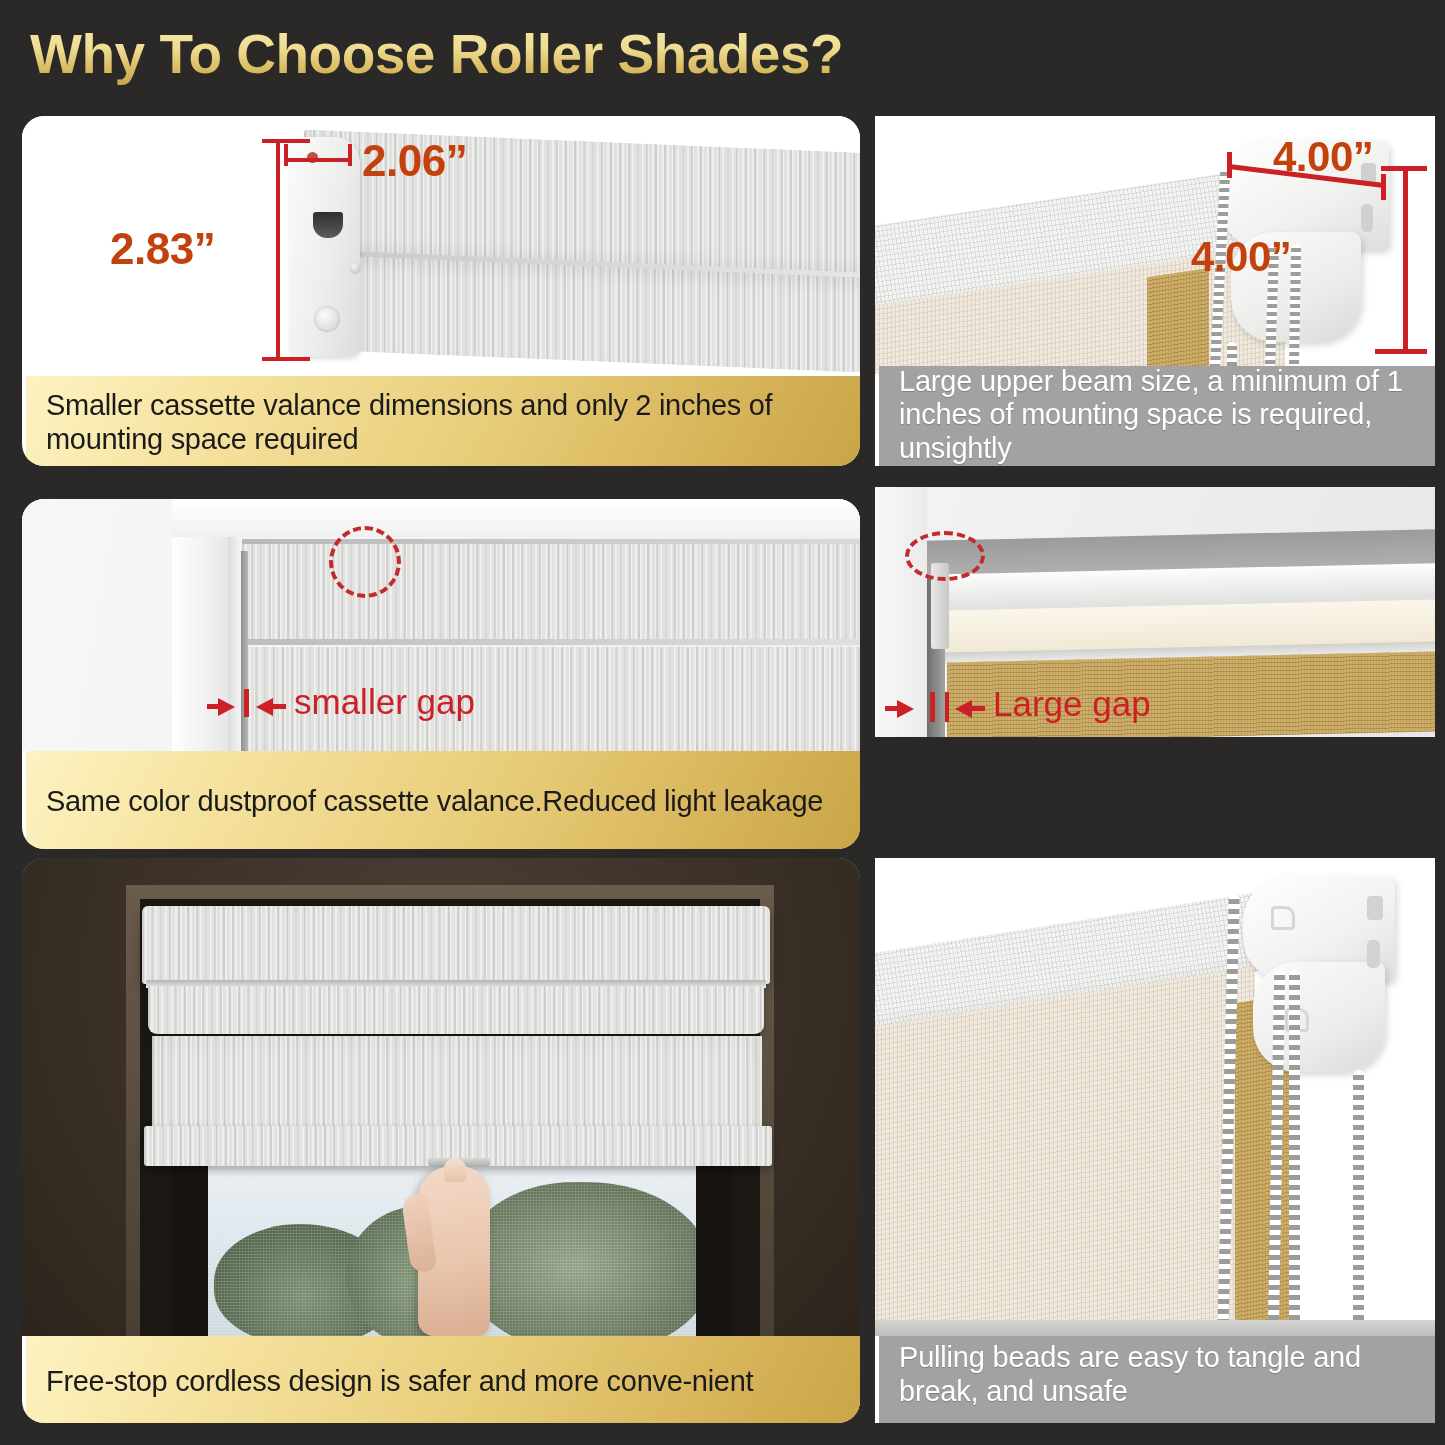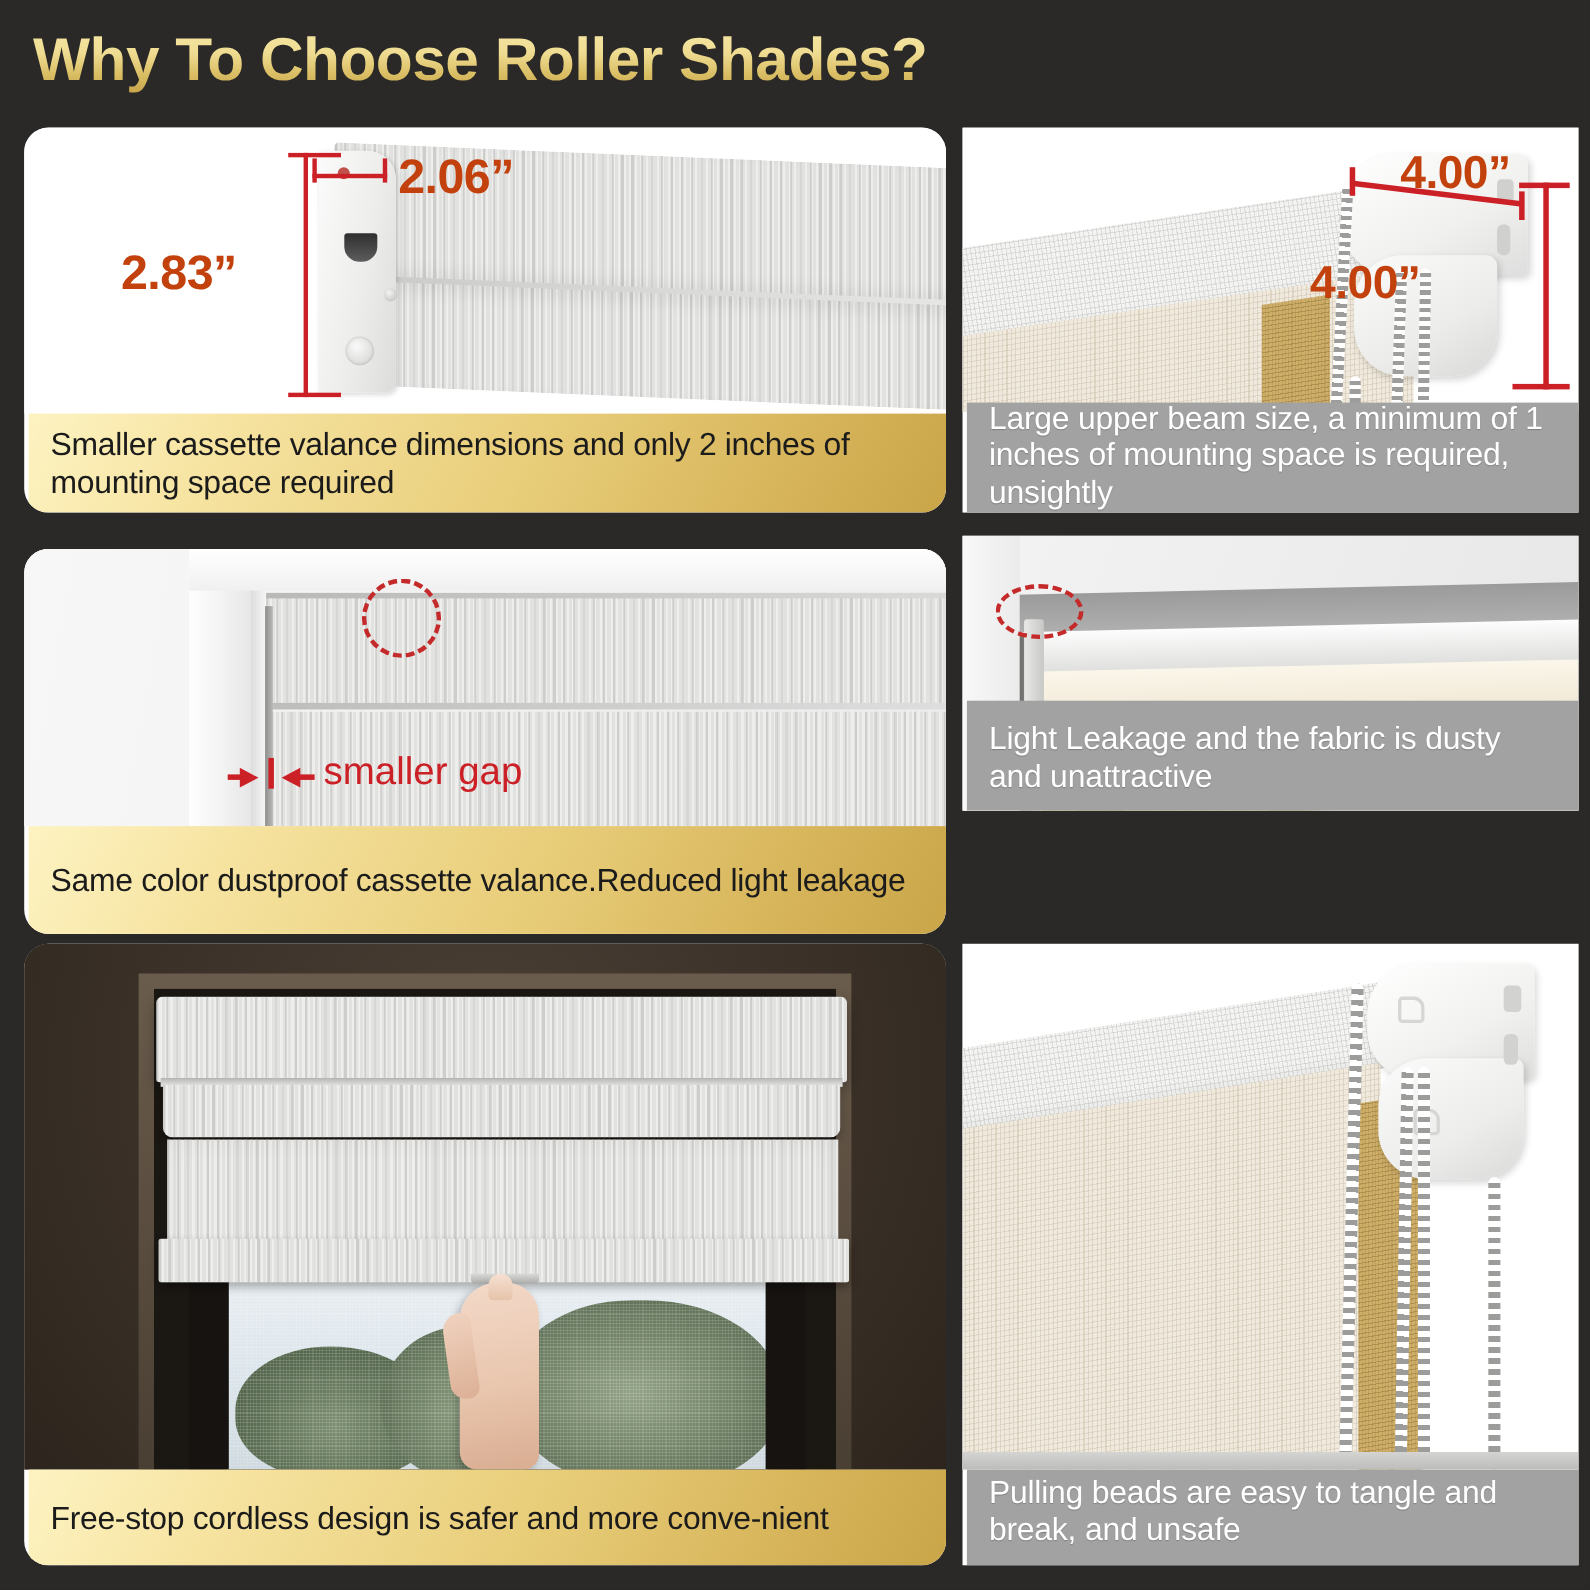--- a/index.html
+++ b/index.html
@@ -314,23 +314,20 @@
 
     <div class="arrow-right" style="left:22px; top:213px;"></div>
     <div class="arrow-stem" style="left:10px; top:219px; width:14px;"></div>
     <div style="position:absolute; left:55px; top:205px; width:5px; height:30px; background:#cc2027;"></div>
     <div style="position:absolute; left:70px; top:205px; width:4px; height:30px; background:#cc2027;"></div>
     <div class="arrow-left" style="left:80px; top:213px;"></div>
     <div class="arrow-stem" style="left:96px; top:219px; width:14px;"></div>
     <div class="red-text" style="left:118px; top:197px; font-size:35px;">Large gap</div>
   </div>
 
-  <div class="caption grey" style="height:100px; padding-top:16px;">
-    <span class="cap-inner">Light Leakage and the fabric is dusty and unattractive</span>
-  </div>
 </div>
 
 <div class="card good" style="left:22px; top:858px; width:838px; height:565px;">
   <div class="photo" style="height:478px; background:#3a3128;">
 
     <div class="fill" style="background:radial-gradient(circle at 50% 25%, #4b4036 0%, #3b3128 55%, #2d251d 100%);"></div>
 
     <div style="position:absolute; left:104px; top:27px; width:648px; height:451px;
                 background:linear-gradient(180deg,#6a5c4c,#4a3f33);"></div>
     <div style="position:absolute; left:118px; top:41px; width:620px; height:437px;

